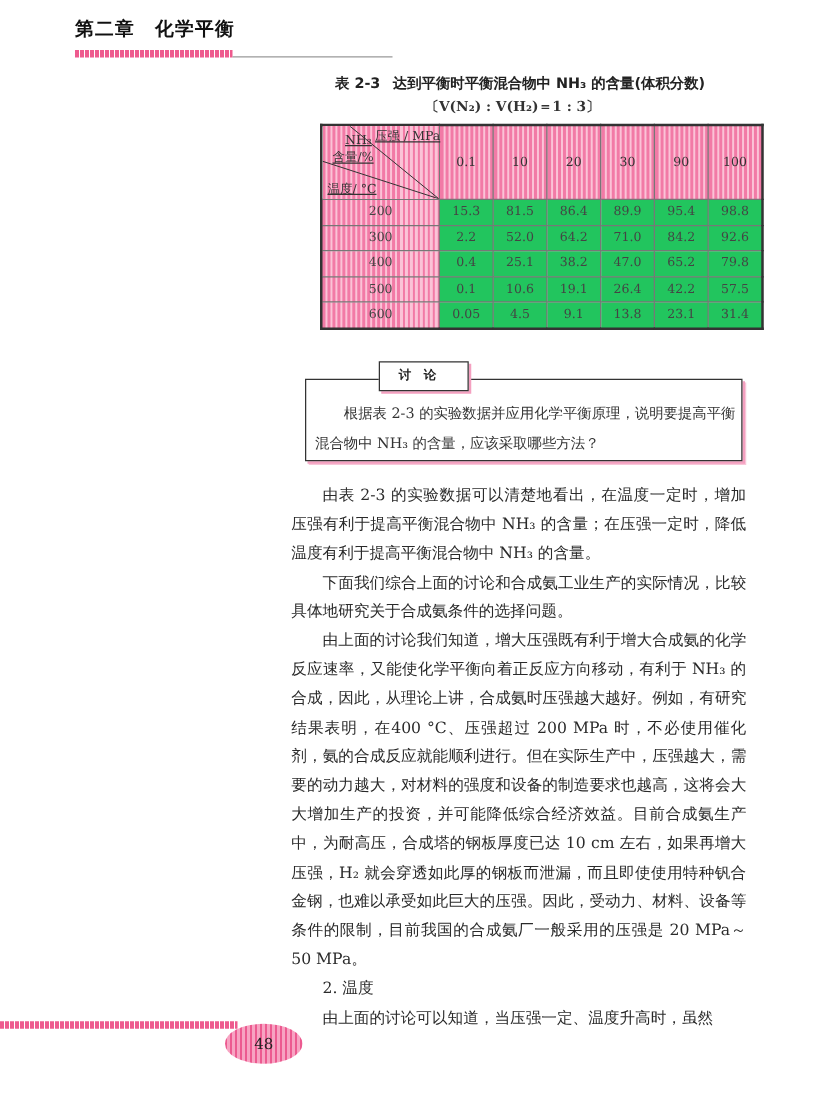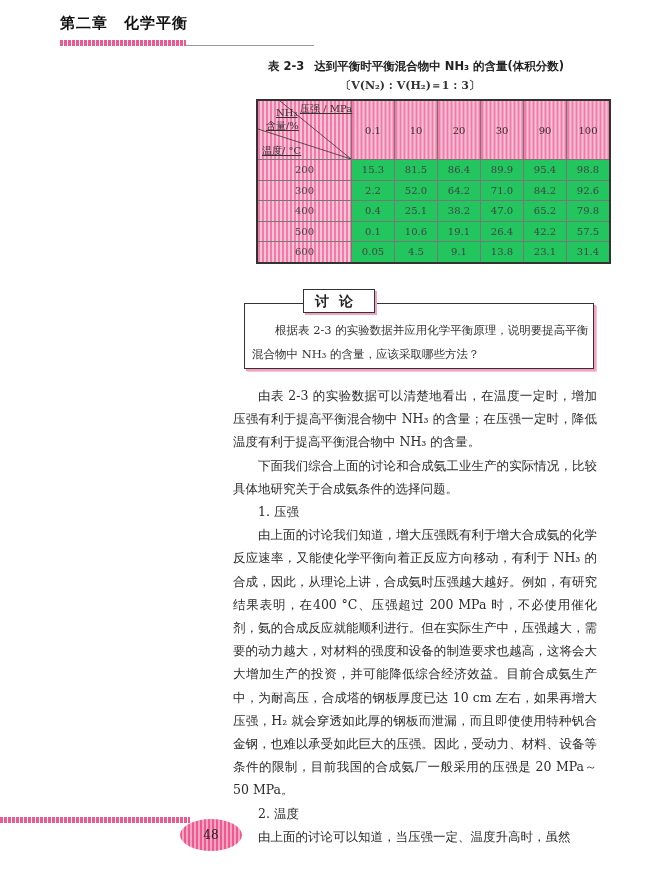--- a/index.html
+++ b/index.html
@@ -48,21 +48,21 @@
 
   
   .disc-box {
     position:absolute; left:244px; top:303px; width:348px; height:64px;
     border:1.5px solid #333; background:#fff;
     box-shadow: 2px 2px 0 #f4a0c0, 3px 3px 0 #f8c6d8;
   }
   .disc-tab {
     position:absolute; left:303px; top:289px; width:70px; height:22px;
     border:1.5px solid #333; background:#fff; z-index:2;
-    font-family:"DejaVu Sans", sans-serif; font-weight:bold; font-size:14px;
+    font-family:"DejaVu Sans", sans-serif; font-weight:bold; font-size:10px;
     text-align:center; line-height:22px; letter-spacing:10px;
     box-shadow: 2px 2px 0 #f4a0c0;
   }
   .disc-text {
     position:absolute; left:252px; top:318px; width:338px;
     font-family:"DejaVu Serif", serif; font-size:11.5px; line-height:24px; color:#333;
     text-indent:23px;
   }
 
   
@@ -169,20 +169,19 @@
   .nh3-table tr:first-child td { background-image: repeating-linear-gradient(90deg, #f27aa6 0px, #f27aa6 2px, #fbc3d7 2px, #fbc3d7 4px) !important; }
 </style>
 
 <div class="disc-box"></div>
 <div class="disc-tab">讨论</div>
 <div class="disc-text">根据表 2-3 的实验数据并应用化学平衡原理，说明要提高平衡混合物中 NH₃ 的含量，应该采取哪些方法？</div>
 
 <div class="body-text" style="top:384px;">
   <p class="para">由表 2-3 的实验数据可以清楚地看出，在温度一定时，增加压强有利于提高平衡混合物中 NH₃ 的含量；在压强一定时，降低温度有利于提高平衡混合物中 NH₃ 的含量。</p>
   <p class="para">下面我们综合上面的讨论和合成氨工业生产的实际情况，比较具体地研究关于合成氨条件的选择问题。</p>
-  <p class="sect">1. 压强</p>
   <p class="para">由上面的讨论我们知道，增大压强既有利于增大合成氨的化学反应速率，又能使化学平衡向着正反应方向移动，有利于 NH₃ 的合成，因此，从理论上讲，合成氨时压强越大越好。例如，有研究结果表明，在400 °C、压强超过 200 MPa 时，不必使用催化剂，氨的合成反应就能顺利进行。但在实际生产中，压强越大，需要的动力越大，对材料的强度和设备的制造要求也越高，这将会大大增加生产的投资，并可能降低综合经济效益。目前合成氨生产中，为耐高压，合成塔的钢板厚度已达 10 cm 左右，如果再增大压强，H₂ 就会穿透如此厚的钢板而泄漏，而且即使使用特种钒合金钢，也难以承受如此巨大的压强。因此，受动力、材料、设备等条件的限制，目前我国的合成氨厂一般采用的压强是 20 MPa～50 MPa。</p>
   <p class="sect">2. 温度</p>
   <p class="para">由上面的讨论可以知道，当压强一定、温度升高时，虽然</p>
 </div>
 
 <div class="footer-bar pink-check"></div>
 <div class="page-oval">48</div>
 
 </body></html>

